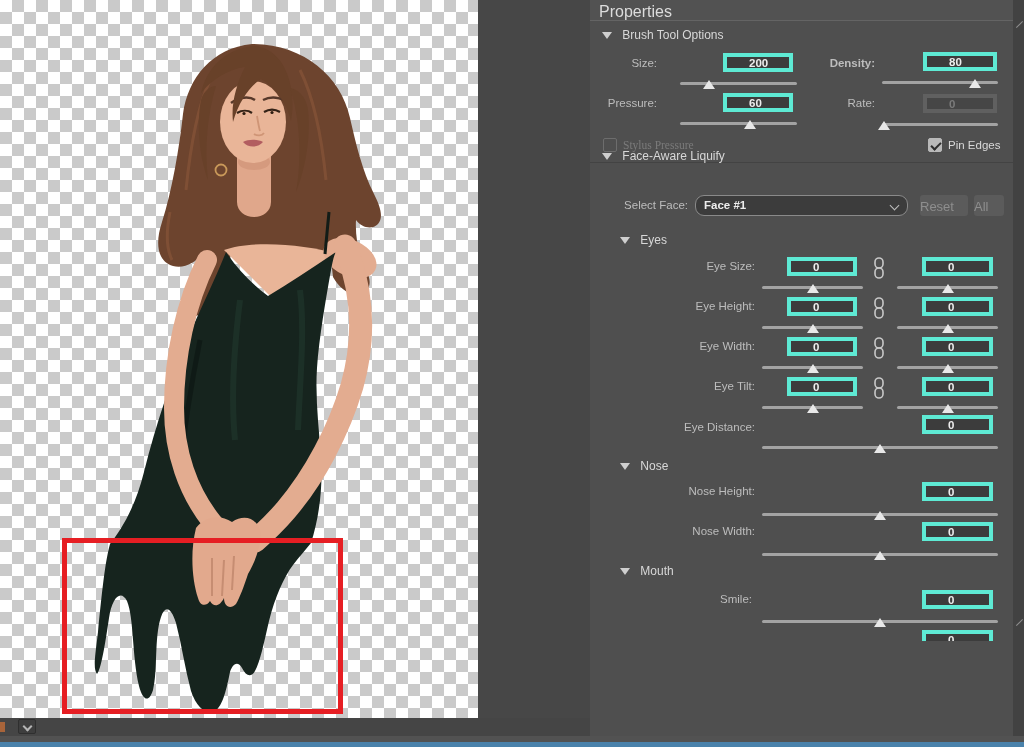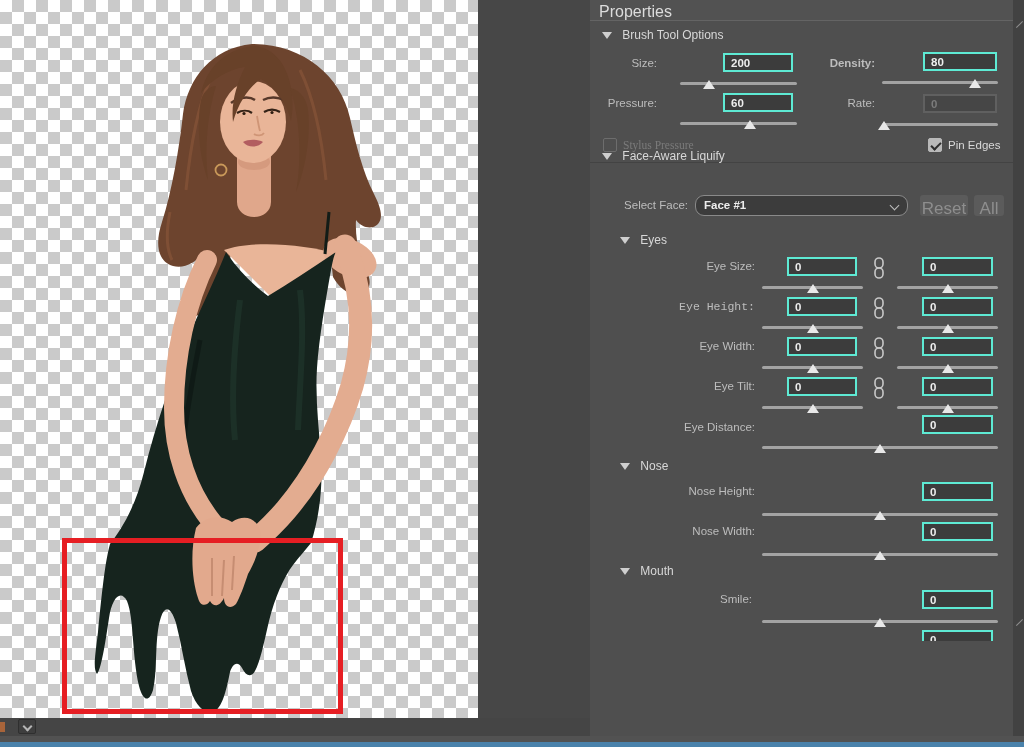--- a/index.html
+++ b/index.html
@@ -37,42 +37,42 @@
   .grip { position:absolute; left:2px; width:9px; height:1px; background:#8f8f8f; transform:rotate(-45deg); }
 
   .abs { position:absolute; }
   .sec-head { color:#d8d8d8; font-size:12px; }
   .tri-down { display:inline-block; width:0; height:0; border-left:5px solid transparent;
     border-right:5px solid transparent; border-top:7px solid #cfcfcf; vertical-align:middle; }
   .lbl { color:#bdbdbd; font-size:11.5px; text-align:right; white-space:nowrap; }
   .lbl.dis { color:#7b7b7b; }
   .divider { position:absolute; left:0; width:423px; height:1px; background:#5e5e5e; border-top:1px solid #434343; }
 
-  .pinput { position:absolute; height:19px; background:#3c3c3c; border:2px solid #5eead4;
+  .pinput { position:absolute; height:19px; background:#3c3c3c; border:4px solid #5eead4;
     color:#ededed; font-family:"Liberation Sans",sans-serif; font-size:11.5px; font-weight:bold;
-    padding:0 0 0 6px; outline:none; }
+    padding:0 0 0 22px; outline:none; }
   .pinput.dis { background:#464646; border-color:#606060; color:#7b7b7b; }
 
   .slider { position:absolute; height:12px; }
   .slider .track { position:absolute; left:0; right:0; top:3px; height:3px; background:#a3a3a3; border-radius:2px; }
   .slider .thumb { position:absolute; top:1px; width:0; height:0; margin-left:-6px;
     border-left:6px solid transparent; border-right:6px solid transparent; border-bottom:9px solid #e8e8e8; }
 
   .cb { position:absolute; width:14px; height:14px; border:1px solid #8a8a8a; border-radius:2px; background:transparent; }
   .cb.dis { border-color:#6d6d6d; }
   .cb.checked { background:#b9b9b9; border-color:#b9b9b9; }
   .cb.checked::after { content:""; position:absolute; left:2px; top:3px; width:8px; height:4px;
     border-left:2px solid #2e2e2e; border-bottom:2px solid #2e2e2e; transform:rotate(-45deg); }
 
   .dropdown { position:absolute; height:21px; background:#3c3c3c; border:1px solid #8a8a8a;
     color:#ededed; font-size:11.5px; font-weight:bold; padding:3px 0 0 8px; }
   .dropdown .dchev { position:absolute; right:9px; top:6px; width:7px; height:7px;
     border-right:1.5px solid #c0c0c0; border-bottom:1.5px solid #c0c0c0; transform:rotate(45deg); }
   .mini-btn { position:absolute; height:21px; background:#5b5b5b; border-radius:3px; color:#8e8e8e;
-    font-size:17px; text-align:center; padding-top:4px; }
+    font-size:13px; padding-top:4px; }
   .pill-btn { position:absolute; height:24px; border:1px solid #c9c9c9; border-radius:12px;
     background:transparent; color:#e8e8e8; font-size:12px; text-align:center; padding-top:4px; cursor:pointer; }
   #ok-hl { left:218px; top:37px; width:120px; height:47px; border-width:6px; }
 
   .linkicon { position:absolute; width:12px; height:22px; }
 </style>
 </head>
 <body>
 
 <div id="stage">
@@ -214,21 +214,21 @@
       <input class="pinput" style="left: 332px; top: 236px; width: 71px;" value="0">
       <div class="slider" style="left:172px;top:262px;width:101px;">
         <div class="track"></div>
           <div class="thumb" style="left: 50%;"></div>
         </div>
       <div class="slider" style="left:307px;top:262px;width:101px;">
         <div class="track"></div>
           <div class="thumb" style="left: 50%;"></div>
         </div>
 
-      <div class="abs lbl" style="left:45px;top:279px;width:120px;font-family:Liberation Mono, monospace;">Eye Height:</div>
+      <div class="abs lbl" style="left:45px;top:279px;width:120px;">Eye Height:</div>
       <input class="pinput" style="left: 197px; top: 276px; width: 70px;" value="0">
       <svg class="linkicon" style="left:283px;top:276px;" viewBox="0 0 12 22">
         <rect x="2" y="1" width="8" height="10" rx="4" fill="none" stroke="#c8c8c8" stroke-width="1.6"></rect>
         <rect x="2" y="11" width="8" height="10" rx="4" fill="none" stroke="#c8c8c8" stroke-width="1.6"></rect>
         </svg>
       <input class="pinput" style="left: 332px; top: 276px; width: 71px;" value="0">
       <div class="slider" style="left:172px;top:302px;width:101px;">
         <div class="track"></div>
           <div class="thumb" style="left: 50%;"></div>
         </div>

